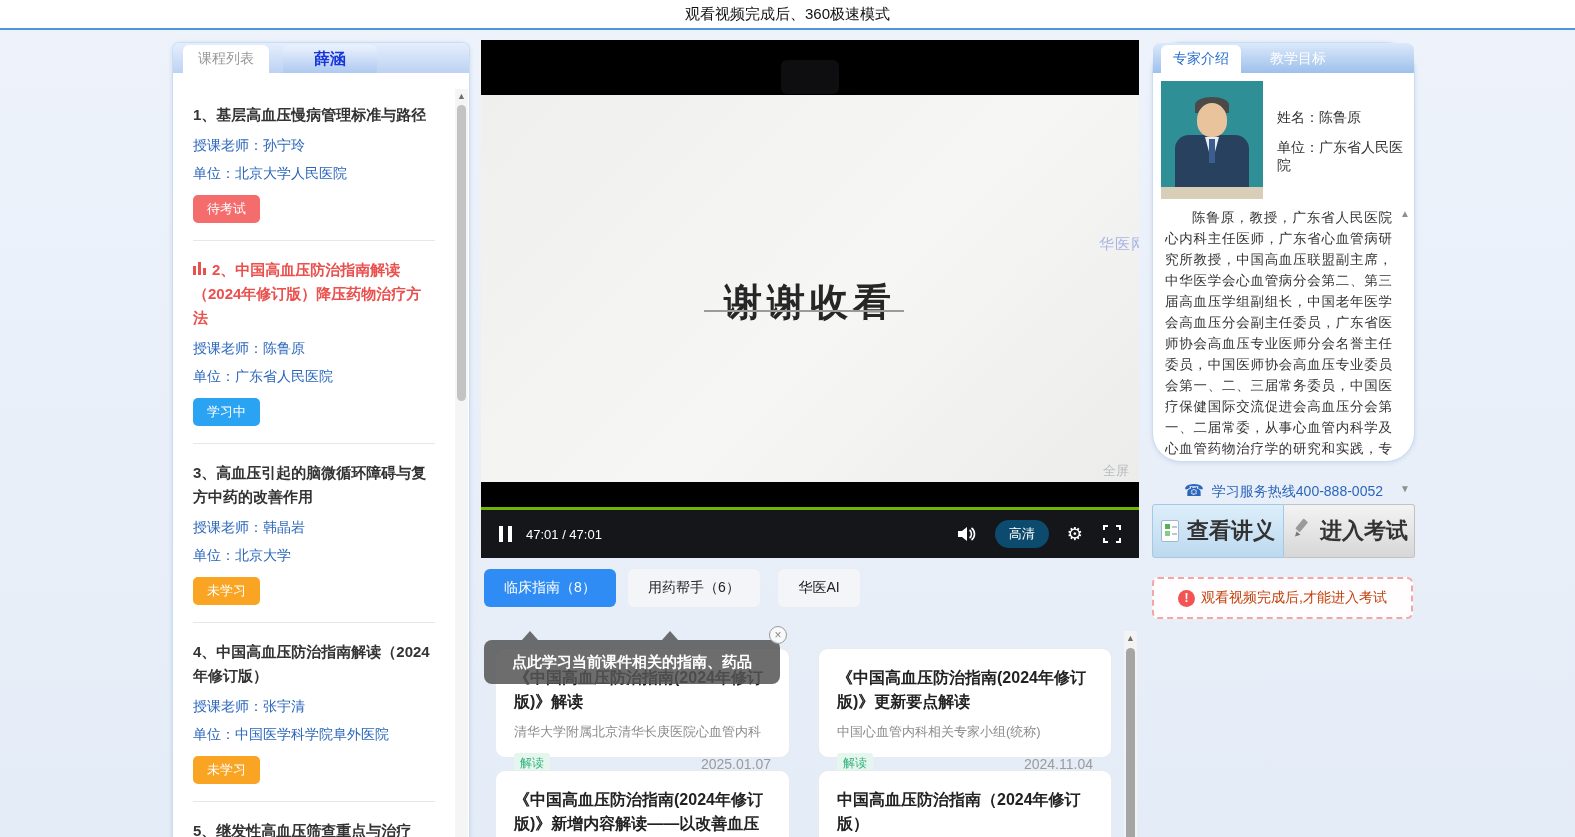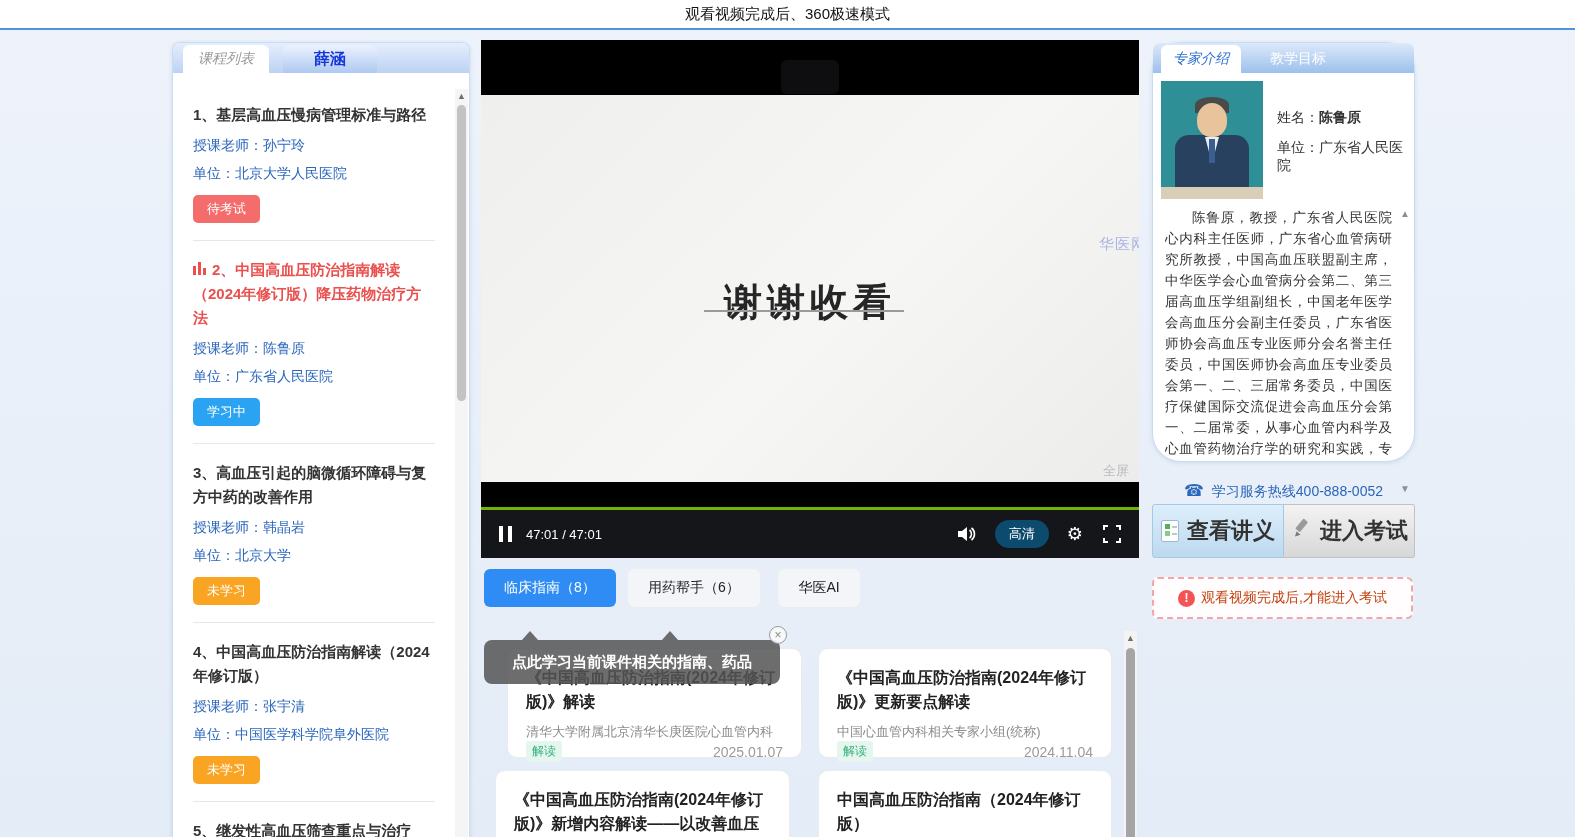--- a/index.html
+++ b/index.html
@@ -13,21 +13,21 @@
 
   
   .panel { position:absolute; background:#fff; border:1px solid #c9ddf2; border-radius:8px;
            box-shadow:0 1px 4px rgba(120,150,190,.25); }
   .panel-header { height:30px; border-radius:7px 7px 0 0; display:flex; align-items:flex-end; }
 
   
   .left-panel { left:172px; top:42px; width:298px; height:810px; border-bottom:none; border-radius:8px 8px 0 0; }
   .lp-header { background:linear-gradient(180deg,#e6eefc,#bcd2f3); }
   .tab-white { height:28px; background:#fff; border-radius:6px 6px 0 0; display:flex; align-items:center;
-               justify-content:center; font-size:14px;font-style:italic; }
+               justify-content:center; font-size:14px; }
   .lp-tab1 { width:86px; margin-left:10px; color:#979797; }
   .lp-tab2 { width:94px; margin-left:14px; height:28px; display:flex; align-items:center; justify-content:center;
              font-size:16px; font-weight:bold; color:#1636d9; background:linear-gradient(180deg,#ecf2fd,#aec9f1);
              border-radius:6px 6px 0 0; }
   .lp-body { position:absolute; left:0; top:30px; right:0; bottom:0; overflow:hidden; padding:30px 34px 0 20px; }
   .course { }
   .course-title { font-size:15px; font-weight:bold; color:#333; line-height:24px; }
   .course.playing .course-title { color:#e9504e; }
   .eq-icon { display:inline-flex; align-items:flex-end; gap:2px; height:13px; margin-right:6px; }
   .eq-icon i { display:block; width:3px; background:#e9504e; }
@@ -84,24 +84,24 @@
   .tooltip:before { left:38px; } .tooltip:after { left:178px; }
   .tip-close { position:absolute; left:769px; top:626px; width:18px; height:18px; border:1px solid #9a9a9a; border-radius:50%;
                color:#8a8a8a; font-size:12px; line-height:16px; text-align:center; background:rgba(250,250,250,.85);
                z-index:31; cursor:pointer; }
 
   
   .cards { position:absolute; left:495px; top:646px; width:617px; }
   .card { position:absolute; background:#fff; border:1px solid #e9ebee; border-radius:10px; padding:17px 18px 14px; cursor:pointer; }
   .card-title { font-size:16px; font-weight:bold; color:#222; line-height:24px; }
   .card-src { font-size:13px; color:#8c8c8c; margin-top:9px; }
-  .card-foot { display:flex; align-items:center; justify-content:space-between; }
+  .card-foot { display:flex; align-items:center; justify-content:space-between; margin-top:12px; }
   .tag { font-size:12px; color:#35b07c; background:#e4f6ed; border-radius:3px; padding:2px 6px; }
   .card-date { font-size:14px; color:#9b9b9b; }
-  .c1 { left:12px; top:2px; width:295px; height:110px; }
+  .c1 { left:0; top:2px; width:295px; height:110px; }
   .c2 { left:323px; top:2px; width:294px; height:110px; }
   .c3 { left:0; top:124px; width:295px; height:115px; }
   .c4 { left:323px; top:124px; width:294px; height:115px; }
 
   
   .mid-scroll { position:absolute; left:1124px; top:631px; bottom:0; width:13px; background:#f3f3f3; }
   .mid-thumb { position:absolute; left:2px; top:17px; bottom:0; width:9px; background:#a5a5a5; border-radius:5px 5px 0 0; }
 
   
   .right-panel { left:1152px; top:42px; width:263px; height:420px;border-radius:29px; }
@@ -114,21 +114,21 @@
   .photo { width:102px; height:118px; background:#2e8f96; position:relative; overflow:hidden; flex:none; }
   .photo .head { position:absolute; left:36px; top:22px; width:30px; height:34px; background:#e8c39c; border-radius:50% 50% 45% 45%; }
   .photo .hair { position:absolute; left:34px; top:16px; width:34px; height:16px; background:#4a4a48; border-radius:50% 50% 0 0; }
   .photo .body { position:absolute; left:14px; top:54px; width:74px; height:64px; background:#27415e; border-radius:14px 14px 0 0; }
   .photo .shirt { position:absolute; left:44px; top:56px; width:14px; height:26px; background:#e8eef2;
                   clip-path:polygon(0 0,100% 0,50% 100%); }
   .photo .tie { position:absolute; left:48px; top:58px; width:6px; height:24px; background:#3c5d8f; }
   .photo .desk { position:absolute; left:0; top:106px; width:102px; height:12px; background:#d9ceb8; }
   .expert-meta { padding:28px 0 0 14px; font-size:14px; color:#333; }
   .expert-meta .row { margin-bottom:12px; }
-  .expert-meta b { font-weight:bold; }
+  .expert-meta b { font-weight:normal; }
   .bio { margin-top:8px; padding:0 14px 0 4px; font-size:13.5px; color:#333; line-height:21px;
          text-indent:2em; text-align:justify; position:relative; height:252px; overflow:hidden; }
   .bio-arrow-up, .bio-arrow-down { position:absolute; right:4px; font-size:10px; color:#8f8f8f; cursor:pointer; }
   .bio-arrow-up { top:165px; } .bio-arrow-down { top:440px; }
 
   
   .hotline { position:absolute; left:1152px; top:481px; width:263px; text-align:center; font-size:14px; color:#2a66bb; }
   .hotline .phone { font-size:16px; margin-right:4px; }
   .actions { position:absolute; left:1152px; top:504px; width:263px; height:54px; display:flex; }
   .btn { flex:1; display:flex; align-items:center; justify-content:center; gap:8px;

